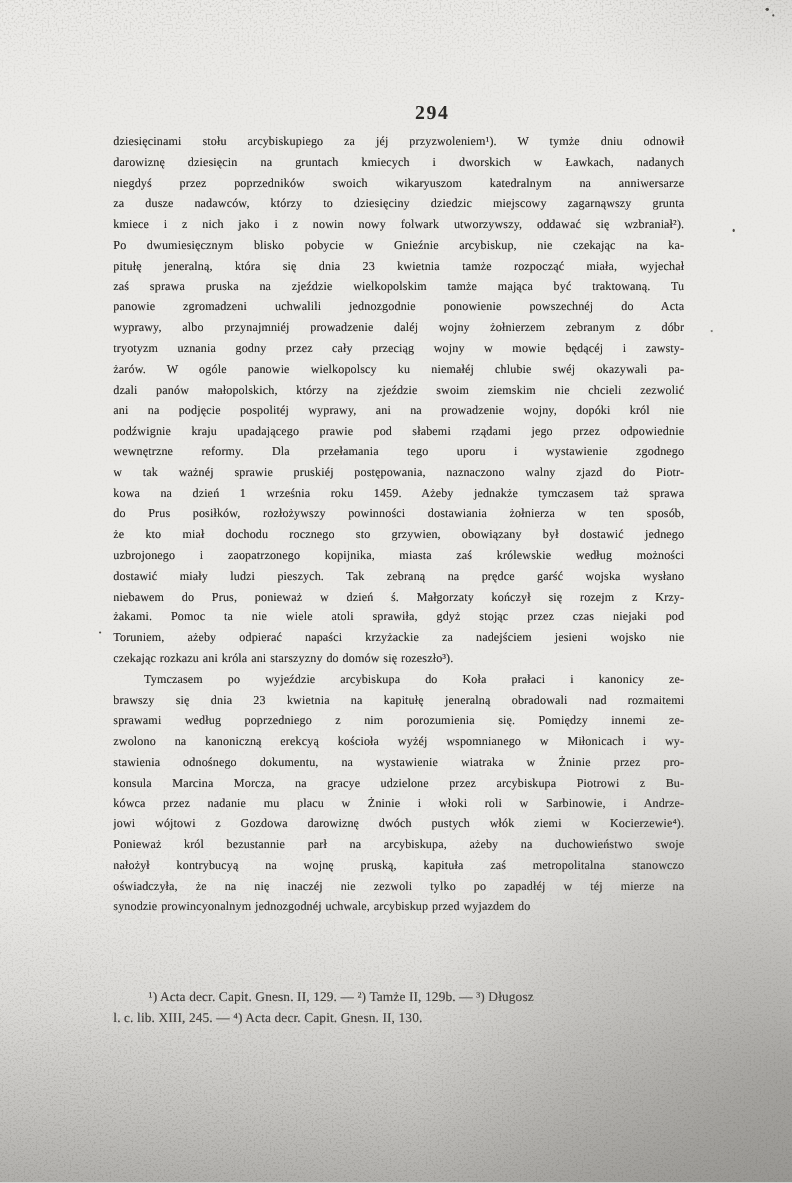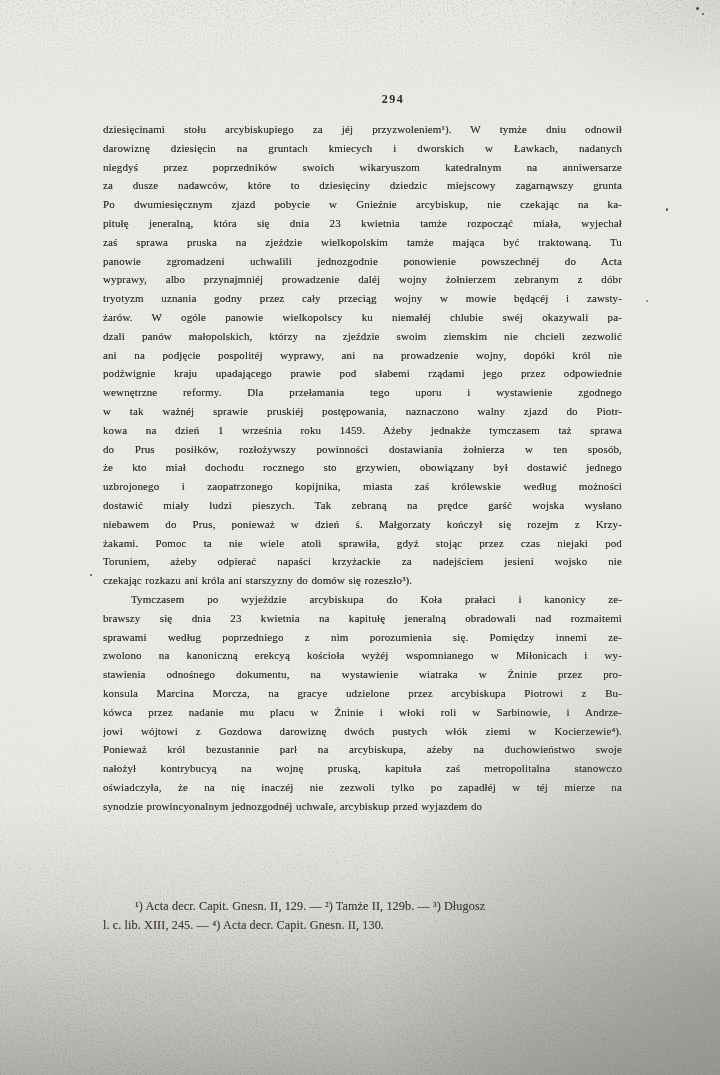--- a/index.html
+++ b/index.html
@@ -5,21 +5,21 @@
   html,body{margin:0;padding:0;background:#d8d7d5;}
   .page{
     position:relative;width:720px;height:1075px;overflow:hidden;
     background:#eae9e6;
     font-family:"Liberation Serif","DejaVu Serif",serif;
     color:#2e2c29;
   }
   .pageno{
     position:absolute;top:92px;left:0;width:720px;
     text-align:center;text-indent:66px;
-    font-size:12px;font-weight:bold;letter-spacing:1.5px;
+    font-size:18px;font-weight:bold;letter-spacing:1.5px;
     color:#2a2825;
   }
   .textblock{position:absolute;left:103px;top:120px;width:519px;}
   .line{
     font-size:11px;line-height:18.8px;height:18.8px;
     letter-spacing:.12px;word-spacing:.6px;
     text-align:justify;text-align-last:justify;
     text-shadow:0 0 .45px rgba(45,42,38,.55);
     overflow:hidden;
   }
@@ -73,22 +73,23 @@
 <body>
 
 <div class="page">
 
   <div class="pageno">294</div>
 
   <div class="textblock">
     <div class="line">dziesięcinami stołu arcybiskupiego za jéj przyzwoleniem¹). W tymże dniu odnowił</div>
     <div class="line">darowiznę dziesięcin na gruntach kmiecych i dworskich w Ławkach, nadanych</div>
     <div class="line">niegdyś przez poprzedników swoich wikaryuszom katedralnym na anniwersarze</div>
-    <div class="line">za dusze nadawców, które to dziesięciny dziedzic miejscowy zagarnąwszy grunta</div>
-    <div class="line">Po dwumiesięcznym zjazd pobycie w Gnieźnie arcybiskup, nie czekając na ka-</div>
+    <div class="line">za dusze nadawców, którzy to dziesięciny dziedzic miejscowy zagarnąwszy grunta</div>
+    <div class="line">kmiece i z nich jako i z nowin nowy folwark utworzywszy, oddawać się wzbraniał²).</div>
+    <div class="line">Po dwumiesięcznym blisko pobycie w Gnieźnie arcybiskup, nie czekając na ka-</div>
     <div class="line">pitułę jeneralną, która się dnia 23 kwietnia tamże rozpocząć miała, wyjechał</div>
     <div class="line">zaś sprawa pruska na zjeździe wielkopolskim tamże mająca być traktowaną. Tu</div>
     <div class="line">panowie zgromadzeni uchwalili jednozgodnie ponowienie powszechnéj do Acta</div>
     <div class="line">wyprawy, albo przynajmniéj prowadzenie daléj wojny żołnierzem zebranym z dóbr</div>
     <div class="line">tryotyzm uznania godny przez cały przeciąg wojny w mowie będącéj i zawsty-</div>
     <div class="line">żarów. W ogóle panowie wielkopolscy ku niemałéj chlubie swéj okazywali pa-</div>
     <div class="line">dzali panów małopolskich, którzy na zjeździe swoim ziemskim nie chcieli zezwolić</div>
     <div class="line">ani na podjęcie pospolitéj wyprawy, ani na prowadzenie wojny, dopóki król nie</div>
     <div class="line">podźwignie kraju upadającego prawie pod słabemi rządami jego przez odpowiednie</div>
     <div class="line">wewnętrzne reformy. Dla przełamania tego uporu i wystawienie zgodnego</div>

